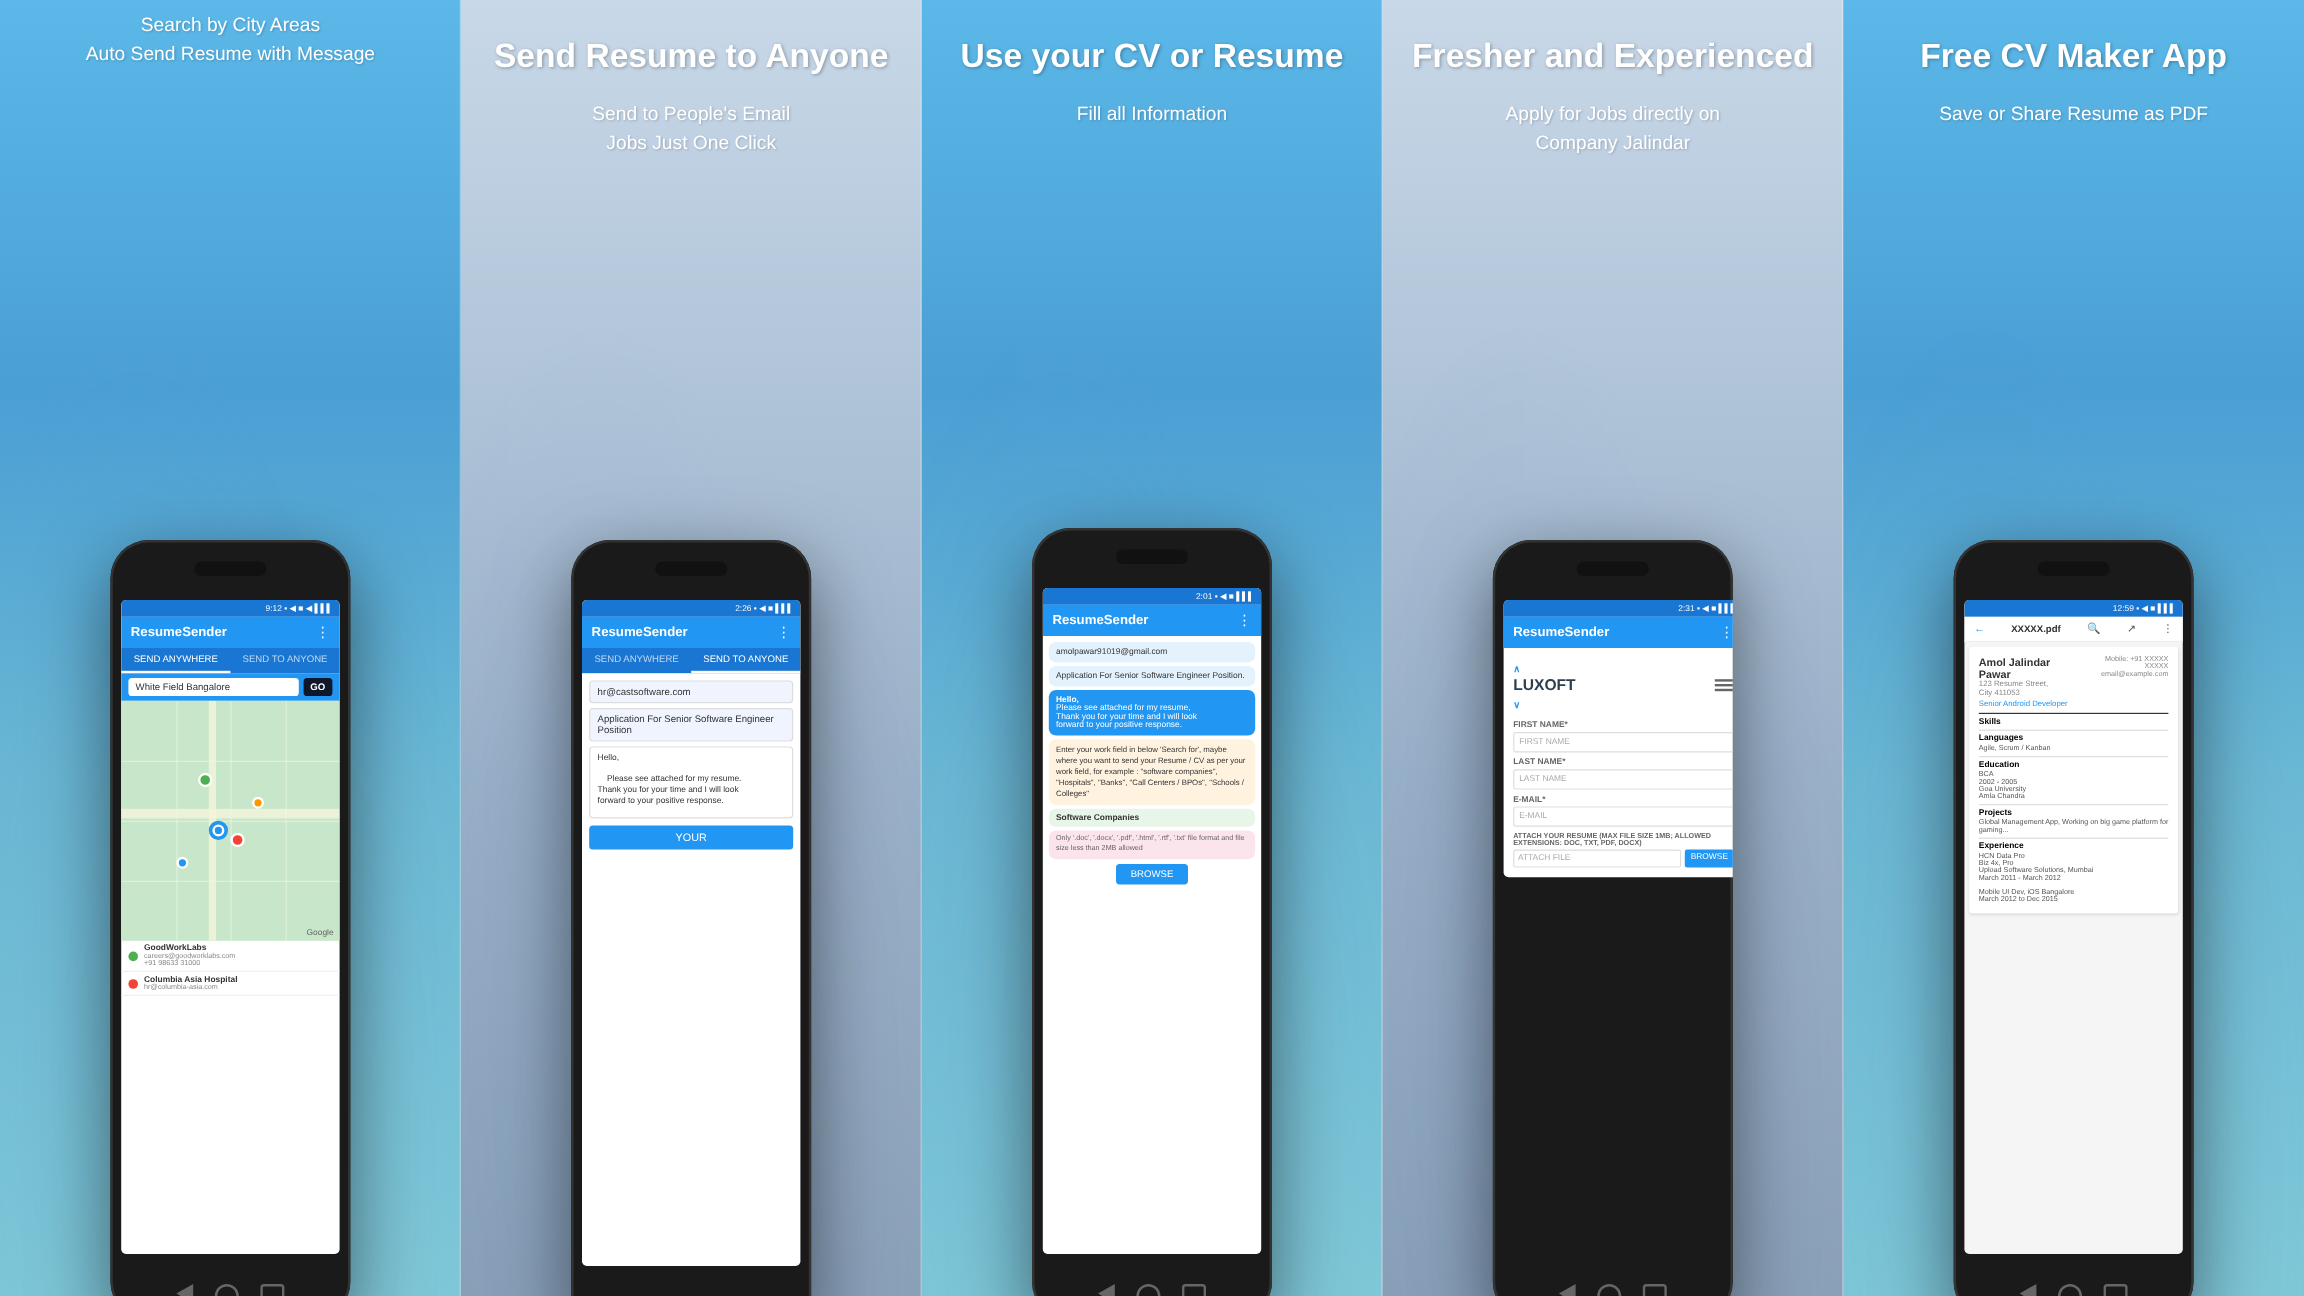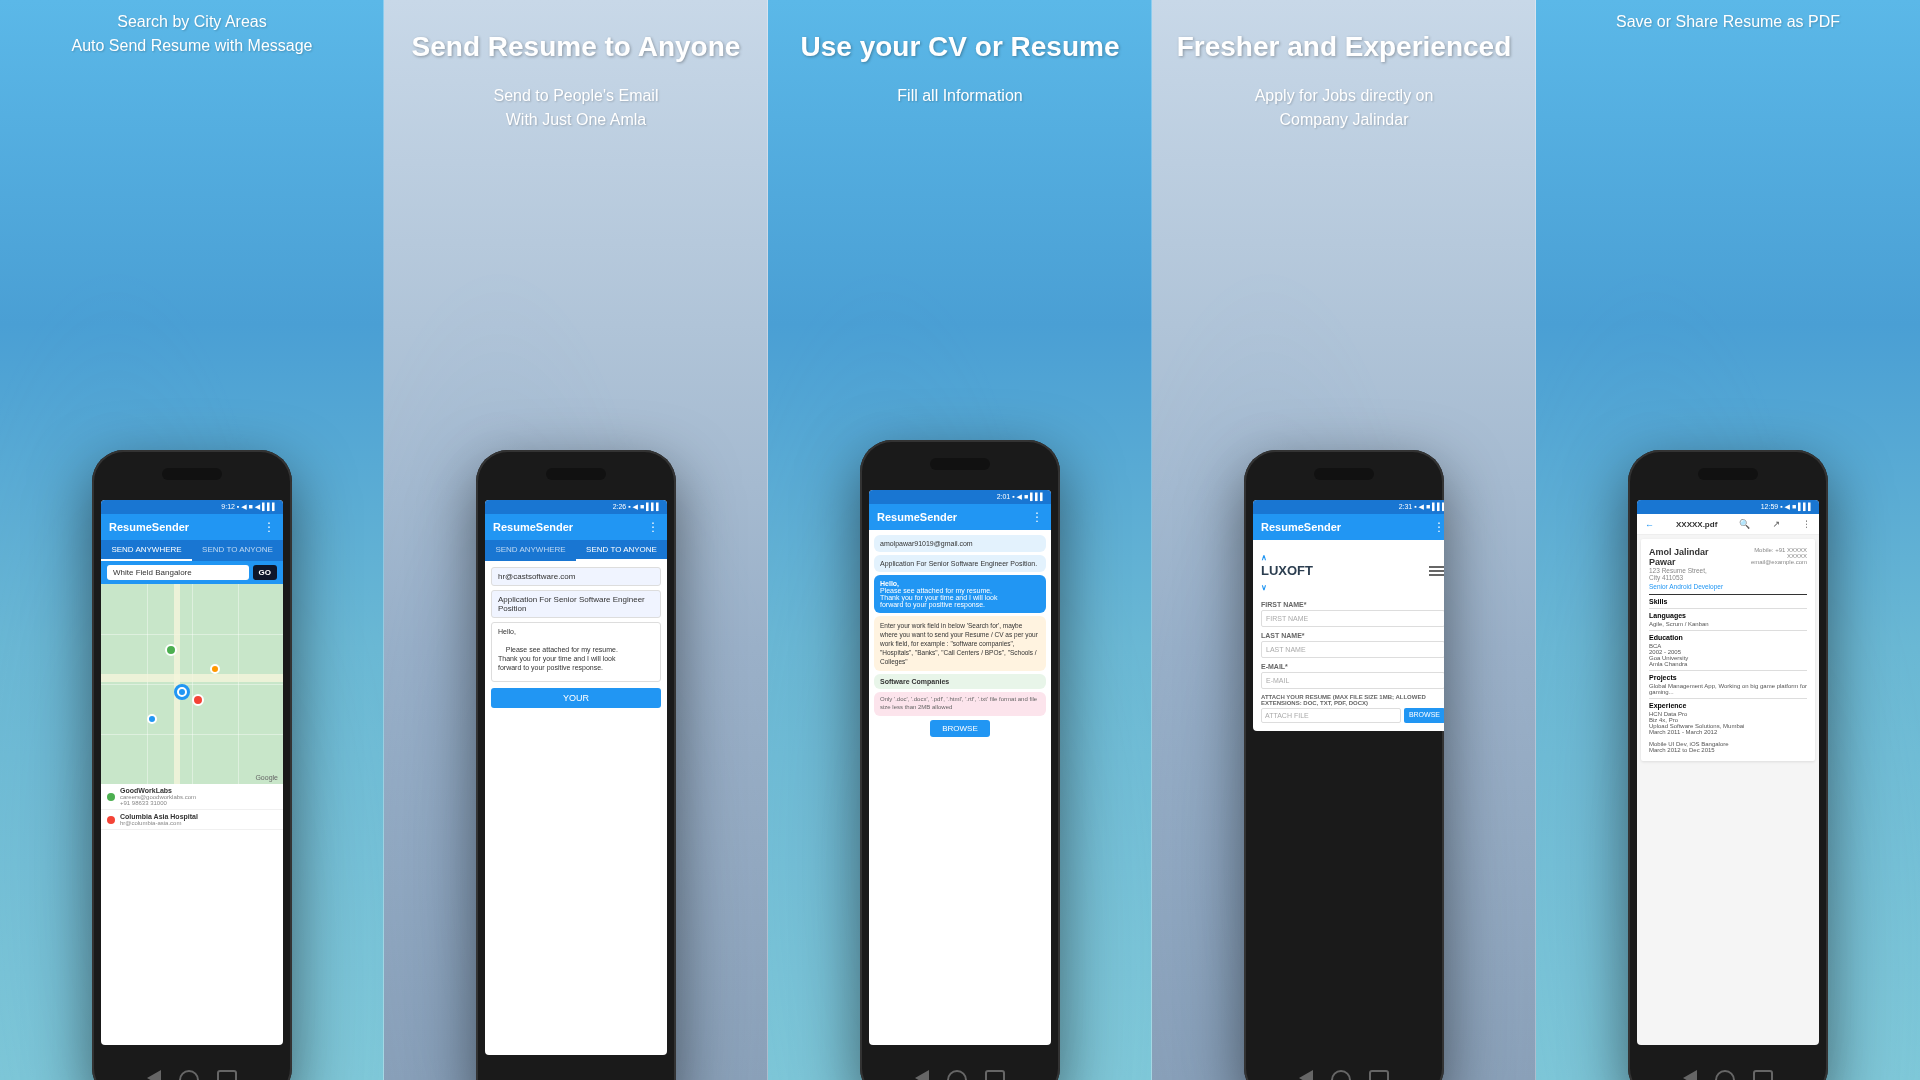--- a/index.html
+++ b/index.html
@@ -438,21 +438,21 @@
   </div>
   <div class="panel-divider"></div>
 </div>
 
 <div class="panel panel-2">
   <div class="bg-blur-city"></div>
   <div class="panel-content">
     <div class="panel-title">Send Resume to Anyone</div>
     <div class="panel-subtitle">
       <span>Send to People's Email</span><br>
-      <span>With Just One Amla</span>
+      <span>Jobs Just One Click</span>
     </div>
   </div>
   <div class="phone-wrapper" style="bottom:-30px;">
     <div class="phone-outer" style="width:200px;height:660px;border-radius:32px;">
       <div class="phone-notch"></div>
       <div class="phone-screen" style="top:50px;left:9px;right:9px;bottom:55px;">
         <div class="status-bar">2:26 ▪ ◀ ■ ▌▌▌</div>
         <div class="app-header">
           <span class="app-header-title">ResumeSender</span>
           <span style="color:white;font-size:12px;">⋮</span>
@@ -575,20 +575,21 @@
         <div style="width:20px;height:20px;border:2px solid #666;border-radius:3px;"></div>
       </div>
     </div>
   </div>
   <div class="panel-divider"></div>
 </div>
 
 <div class="panel panel-5">
   <div class="bg-blur-city"></div>
   <div class="panel-content">
+    <div class="panel-title">Free CV Maker App</div>
     <div class="panel-subtitle">
       <span>Save or Share Resume as PDF</span>
     </div>
   </div>
   <div class="phone-wrapper" style="bottom:-20px;">
     <div class="phone-outer" style="width:200px;height:650px;border-radius:32px;">
       <div class="phone-notch"></div>
       <div class="phone-screen" style="top:50px;left:9px;right:9px;bottom:55px;background:#f5f5f5;">
         <div class="status-bar">12:59 ▪ ◀ ■ ▌▌▌</div>
 

